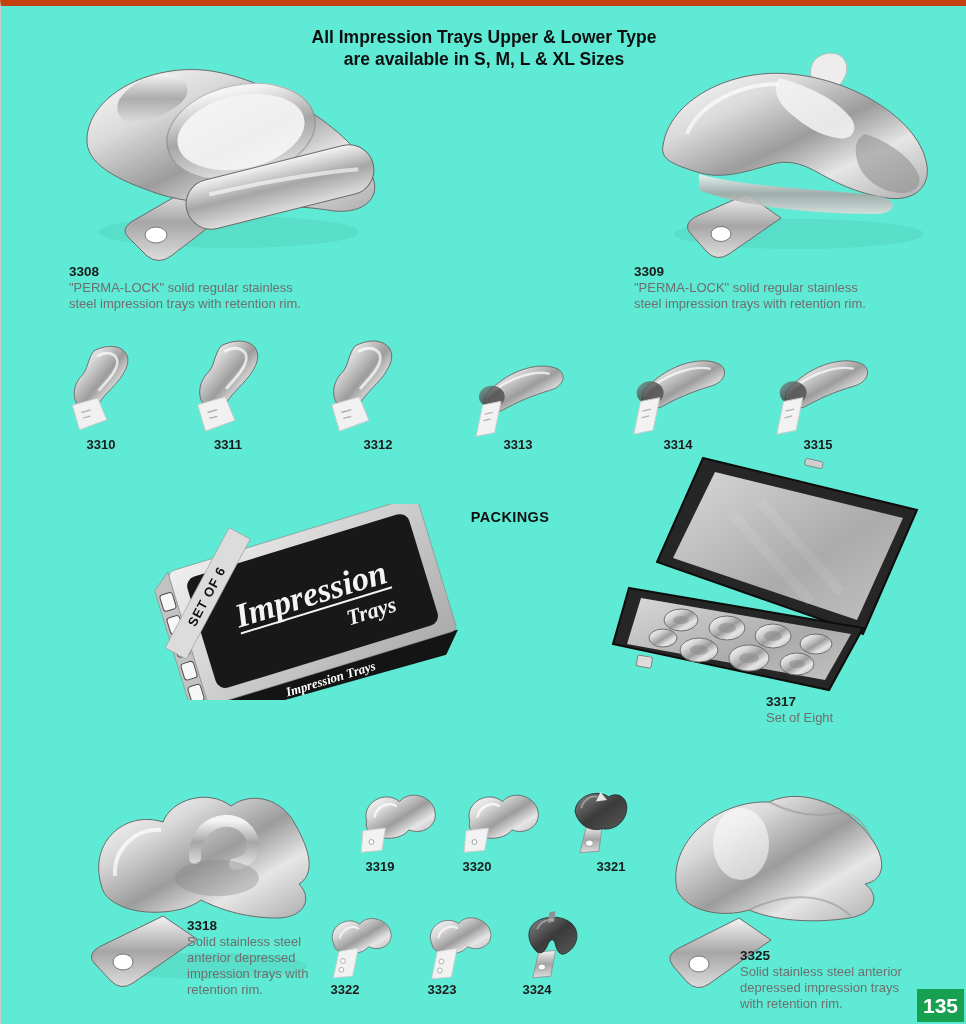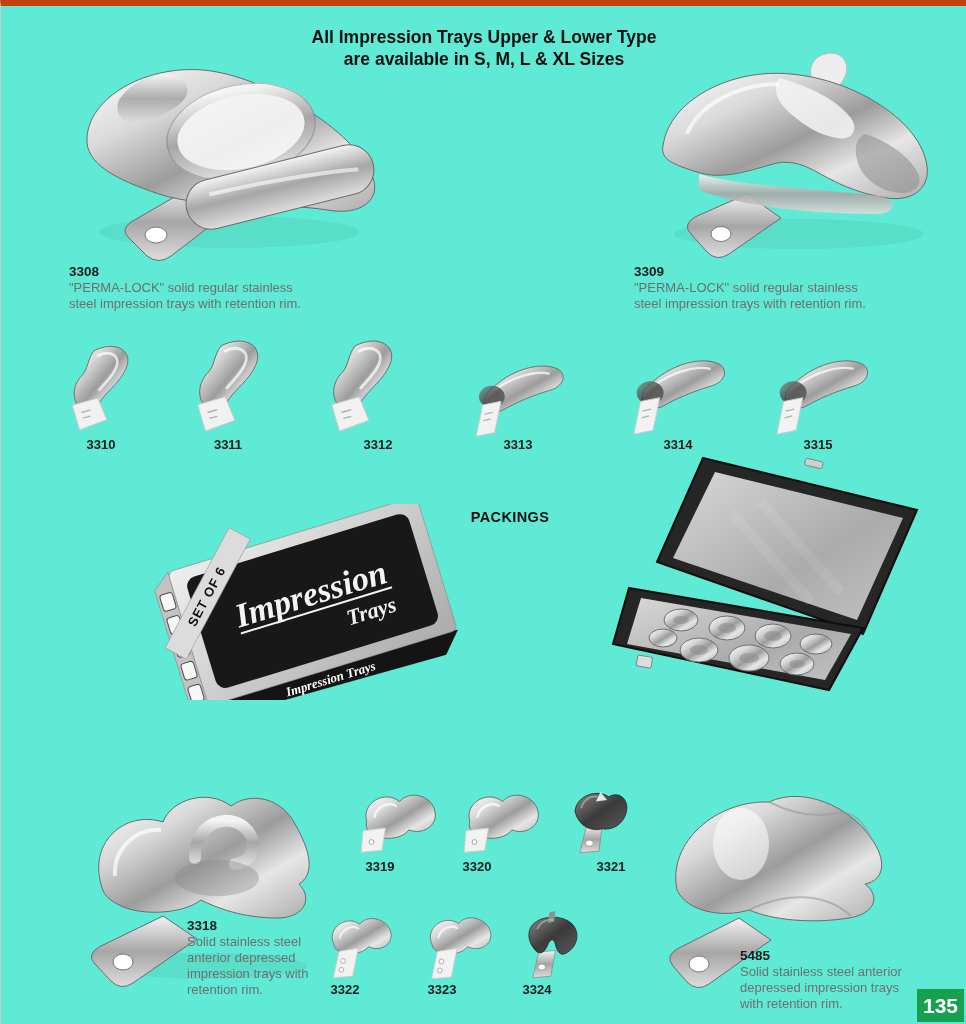--- a/index.html
+++ b/index.html
@@ -229,20 +229,24 @@
         <ellipse cx="70" cy="168" rx="8" ry="4"></ellipse>
         <ellipse cx="116" cy="176" rx="9" ry="5"></ellipse>
         <ellipse cx="162" cy="184" rx="9" ry="5"></ellipse>
         <ellipse cx="88" cy="198" rx="9" ry="5"></ellipse>
         <ellipse cx="138" cy="206" rx="10" ry="5"></ellipse>
         <ellipse cx="186" cy="212" rx="8" ry="4"></ellipse>
       </g>
       <rect x="26" y="204" width="15" height="11" rx="2" fill="#dddddd" stroke="#808080" transform="rotate(10 33 209)"></rect>
     </svg>
   </figure>
+  <div class="cap abs" style="left:765px;top:688px;width:160px;">
+    <div class="code">3317</div>
+    <div class="desc">Set of Eight</div>
+  </div>
 
   <figure class="abs" style="left:66px;top:760px;width:268px;height:228px;">
     <svg viewBox="0 0 268 228">
       <ellipse cx="140" cy="200" rx="100" ry="13" fill="#000" opacity="0.05"></ellipse>
       <path d="M96,150 L130,173 L66,217 Q54,225 44,215 L28,198 Q19,189 32,181 Z" fill="url(#gm2)" stroke="#6a6a6a" stroke-width="1"></path>
       <ellipse cx="56" cy="196" rx="10" ry="8" fill="#ffffff" stroke="#777777"></ellipse>
       <path d="M34,118 C22,76 58,44 96,56 C104,34 140,22 164,40 C186,24 216,34 228,58 C244,86 248,108 232,118 C246,132 238,152 210,152 C176,152 150,142 134,134 C116,148 76,150 54,140 C40,133 36,128 34,118 Z" fill="url(#gm)" stroke="#6a6a6a" stroke-width="1"></path>
       <path d="M128,92 C126,58 162,44 180,64 C192,78 186,96 168,98" fill="none" stroke="url(#gm2)" stroke-width="12" stroke-linecap="round"></path>
       <ellipse cx="150" cy="112" rx="42" ry="18" fill="#8a8a8a" opacity=".4"></ellipse>
       <path d="M48,110 C46,82 70,62 94,64" fill="none" stroke="#ffffff" stroke-width="4" opacity=".7"></path>
@@ -303,19 +307,19 @@
     <svg viewBox="0 0 255 250">
       <path d="M86,146 L118,168 L56,212 Q44,220 34,210 L20,194 Q12,184 24,177 Z" fill="url(#gm2)" stroke="#6a6a6a" stroke-width="1"></path>
       <ellipse cx="46" cy="192" rx="10" ry="8" fill="#ffffff" stroke="#777777"></ellipse>
       <path d="M24,118 C14,70 64,28 116,30 C150,14 196,34 218,66 C234,88 232,108 212,112 C228,124 222,142 196,146 C158,152 120,148 96,138 C70,146 34,140 24,118 Z" fill="url(#gm)" stroke="#6a6a6a" stroke-width="1"></path>
       <path d="M116,30 C140,42 162,46 184,41 C200,38 210,50 218,66" fill="none" stroke="#9c9c9c" stroke-width="2" opacity=".65"></path>
       <ellipse cx="88" cy="72" rx="28" ry="36" fill="#ffffff" opacity=".55"></ellipse>
       <path d="M96,138 C132,120 172,120 198,144" fill="none" stroke="#8d8d8d" stroke-width="2" opacity=".5"></path>
     </svg>
   </figure>
   <div class="cap abs" style="left:739px;top:942px;width:165px;">
-    <div class="code">5485</div>
+    <div class="code">3325</div>
     <div class="desc">Solid stainless steel anterior depressed impression trays with retention rim.</div>
   </div>
 
   <div class="badge">135</div>
 
 </div>
 
 </body></html>

